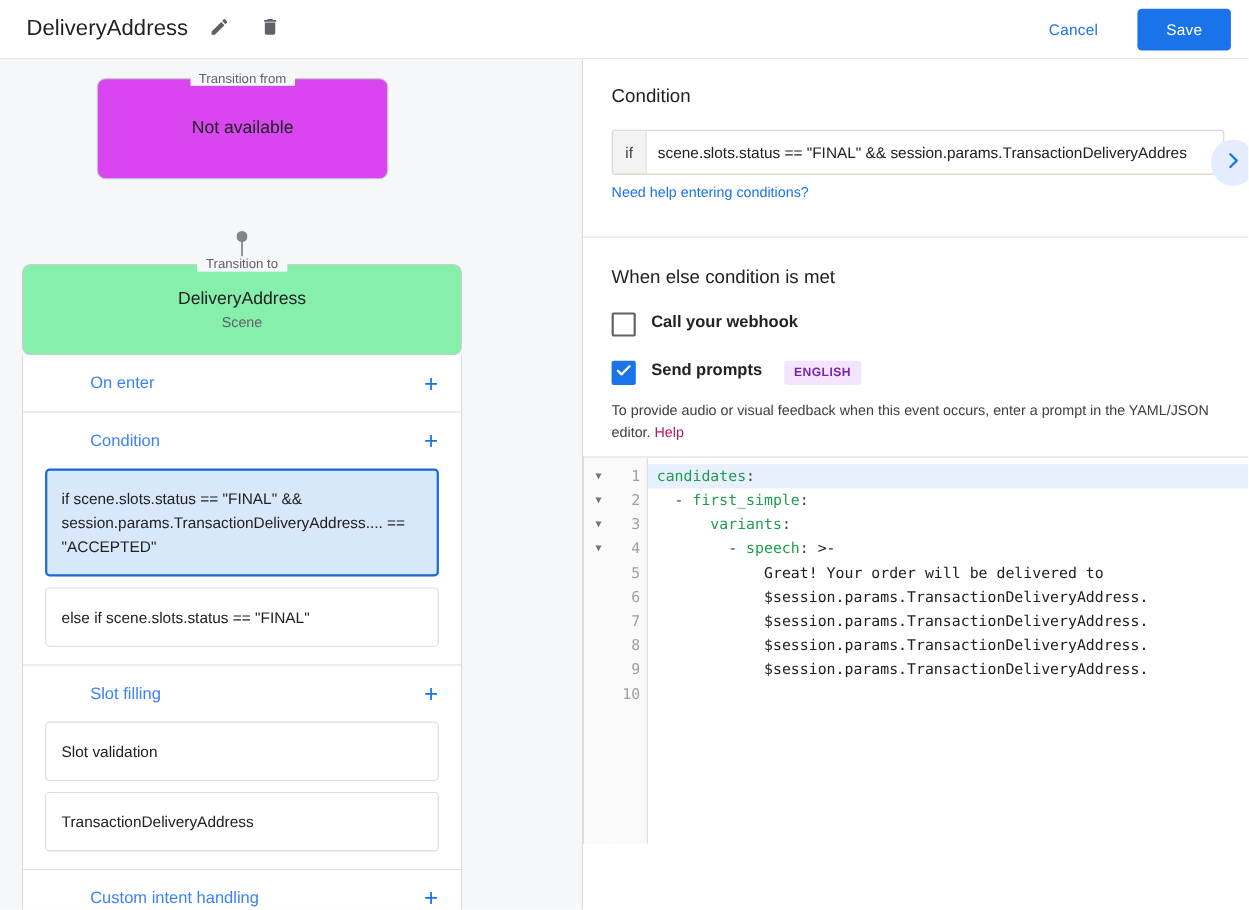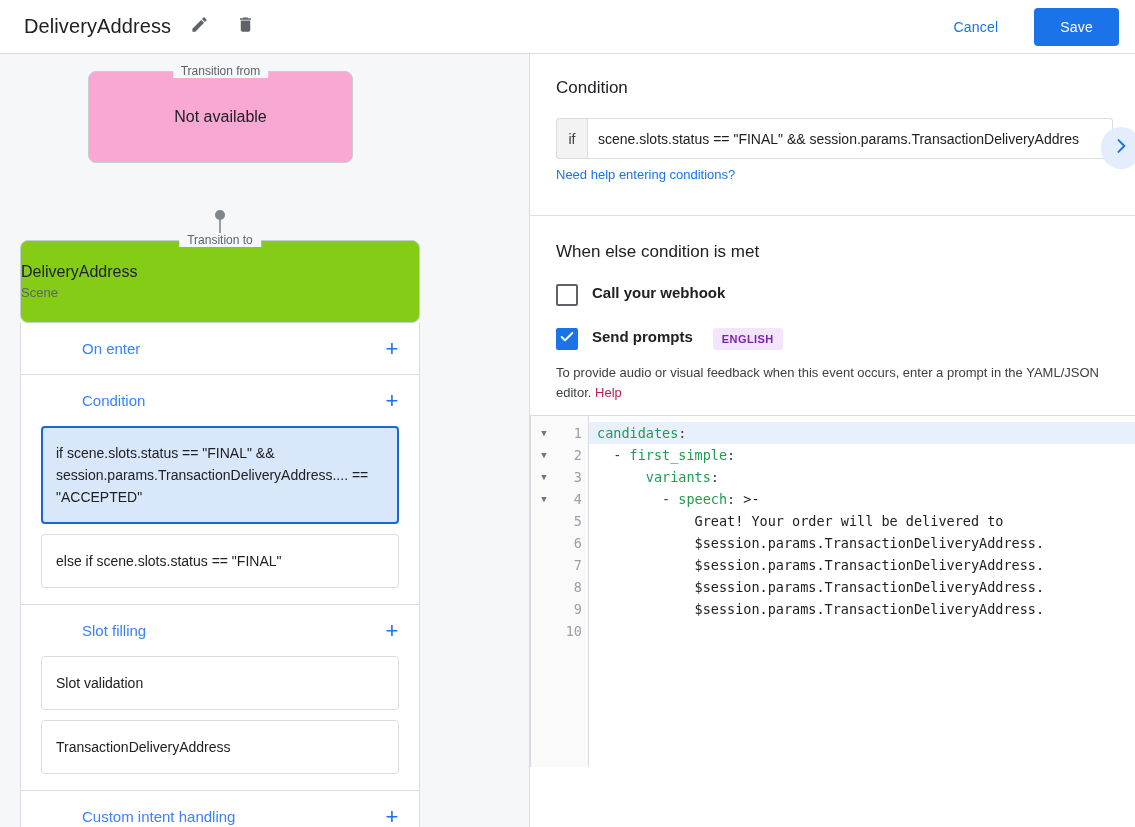--- a/index.html
+++ b/index.html
@@ -73,21 +73,21 @@
     background: #f6f7f9;
     border-right: 1px solid #dadce0;
     overflow: hidden;
     position: relative;
   }
 
   .fieldset-card {
     position: relative;
     border: 1px solid #c9ccd1;
     border-radius: 8px;
-    background: #f9a8d4;
+    background: #d946ef;
   }
   .fieldset-legend {
     position: absolute;
     top: -8px;
     left: 50%;
     transform: translateX(-50%);
     background: #f6f7f9;
     padding: 0 8px;
     font-size: 12px;
     color: #5f6368;
@@ -107,23 +107,23 @@
   .connector {
     position: absolute;
     left: 215px; top: 156px;
     width: 10px; height: 76px;
   }
 
   .transition-to {
     position: absolute;
     left: 20px; top: 186px;
     width: 400px; height: 83px;
-    background: #84cc16;
+    background: #86efac;
     display: flex; flex-direction: column;
-    align-items: flex-start; justify-content: center;
+    align-items: center; justify-content: center;
     gap: 4px;
   }
   .transition-to .legend { background: #f6f7f9; }
   .transition-to .title { font-size: 16px; color: #202124; }
   .transition-to .sub { font-size: 13px; color: #5f6368; }
 
   .sections {
     position: absolute;
     left: 20px; top: 269px;
     width: 400px;

